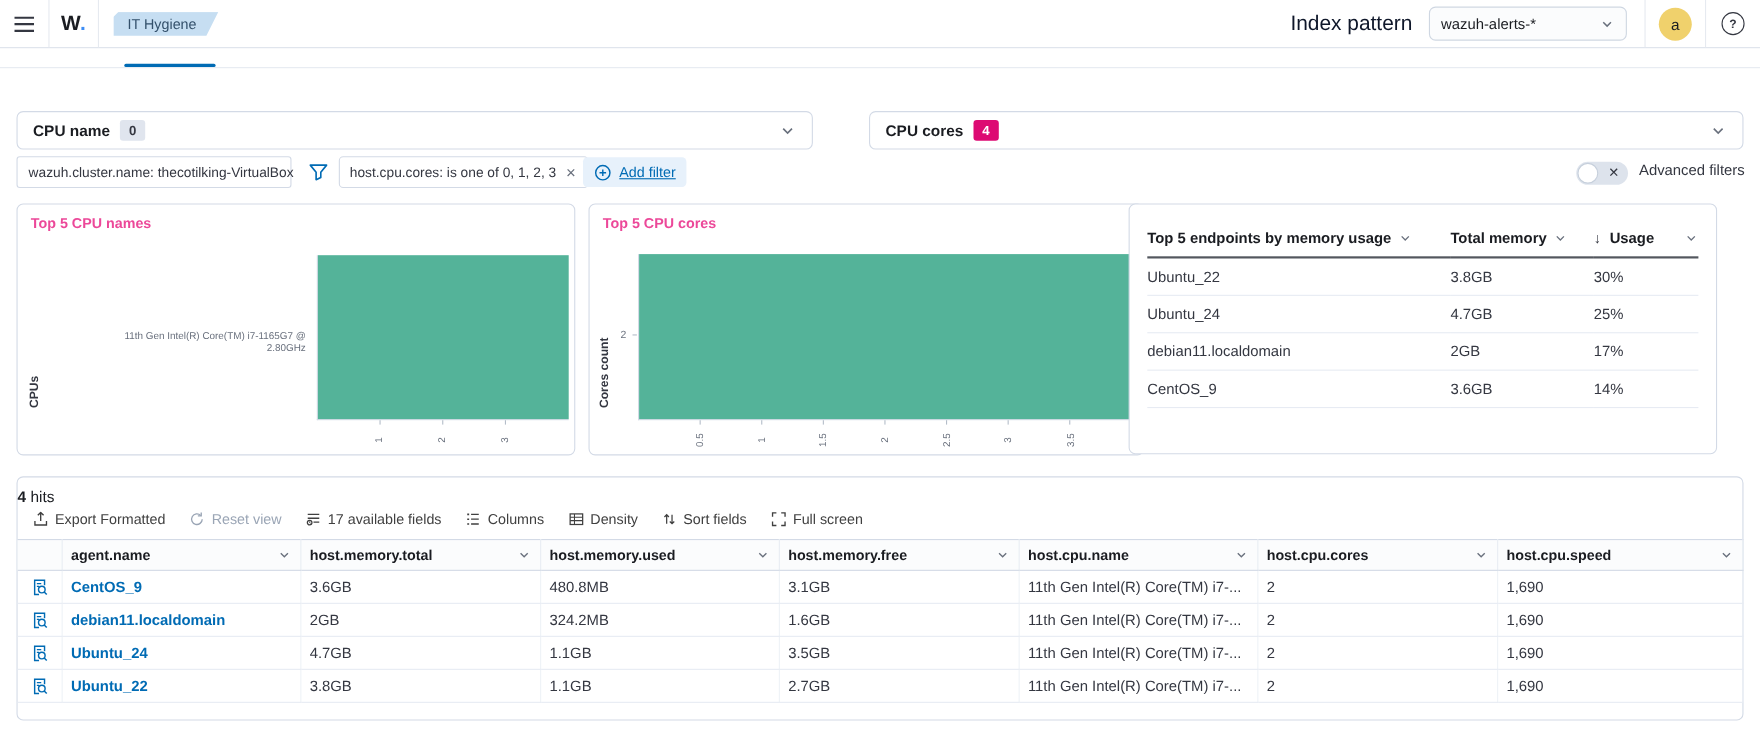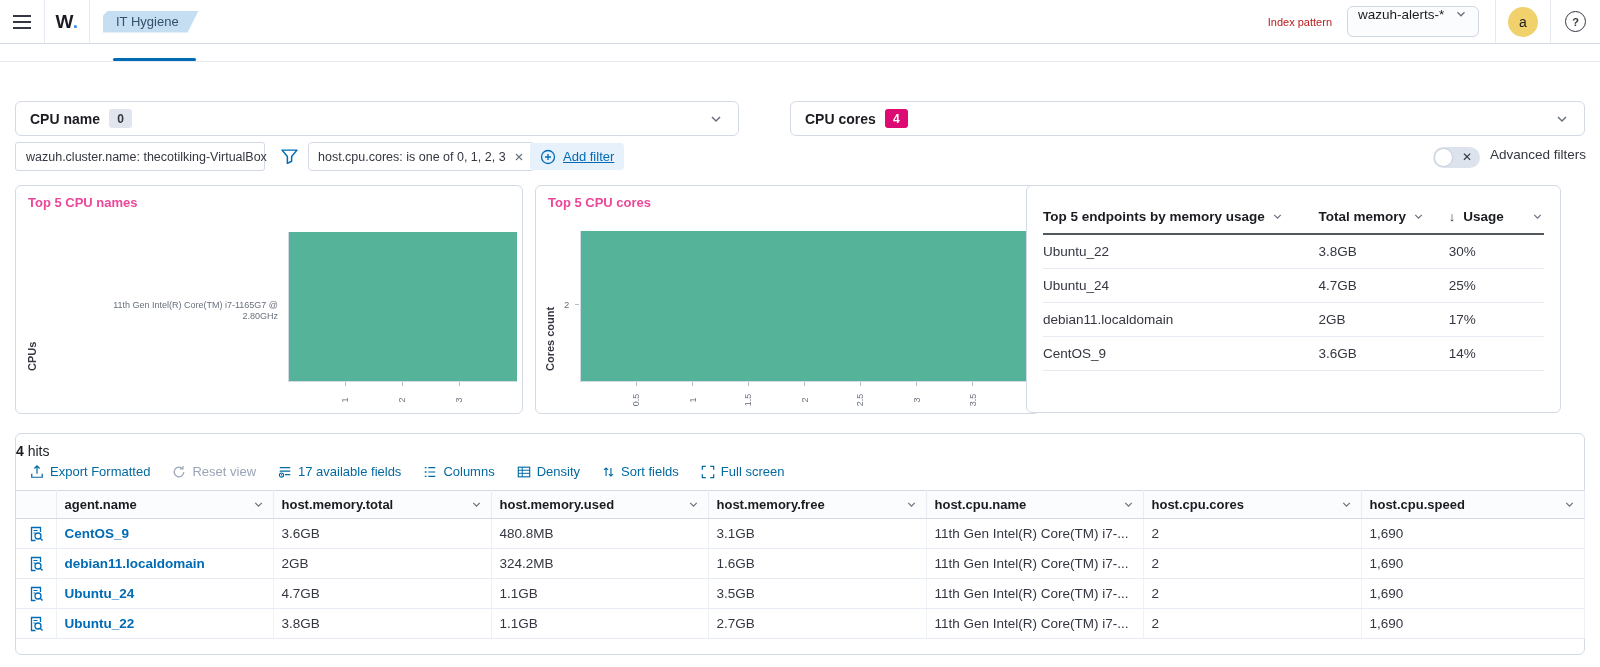--- a/index.html
+++ b/index.html
@@ -11,23 +11,23 @@
   .topbar{position:absolute;top:0;left:0;right:0;height:43px;background:#fff;
           border-bottom:1px solid #d3dae6;display:flex;align-items:center}
   .menu-btn{width:44px;height:43px;display:flex;align-items:center;justify-content:center;cursor:pointer}
   .vdiv{width:1px;height:43px;background:#e6eaf0}
   .logo{width:44px;text-align:center;font-weight:bold;font-size:19px;color:#1a1c21;letter-spacing:.5px}
   .logo .dot{color:#3d8df5}
   .app-tab{margin-left:13px;height:22px;background:#c6def2;color:#33506b;font-size:13px;
            display:flex;align-items:center;padding:0 20px 0 13px;
            clip-path:polygon(5px 0,100% 0,calc(100% - 11px) 100%,0 100%,0 5px)}
   .top-right{margin-left:auto;display:flex;align-items:center}
-  .index-label{color:#b91c1c;font-size:11px;margin-right:15px}
-  .index-select{width:132px;height:31px;border:1px solid #cfd7e2;border-radius:6px;background:#fbfcfd;
-                display:flex;padding:0 10px;font-size:13.5px;color:#1a1c21;
+  .index-label{color:#0f172a;font-size:19px;margin-right:15px}
+  .index-select{width:180px;height:31px;border:1px solid #cfd7e2;border-radius:6px;background:#fbfcfd;
+                display:flex;align-items:center;padding:0 10px;font-size:13.5px;color:#1a1c21;
                 box-sizing:border-box;margin-right:16px;cursor:pointer}
   .index-select .chev{margin-left:auto;color:#69707d}
   .avatar{width:30px;height:30px;border-radius:50%;background:#f0d16c;color:#1a1c21;
           display:flex;align-items:center;justify-content:center;font-size:14px;margin:0 12px;cursor:pointer}
   .help{width:19px;height:19px;border:1.5px solid #343741;border-radius:50%;font-size:11px;font-weight:bold;
         display:flex;align-items:center;justify-content:center;margin:0 14px;cursor:pointer}
 
   
   .substrip{position:absolute;top:44px;left:0;right:0;height:17px;background:#fff;border-bottom:1px solid #e6eaf1}
   .substrip .frag{position:absolute;left:113px;bottom:0;width:83px;height:3px;background:#006bb4;border-radius:2px}
@@ -101,21 +101,21 @@
   .ep-c1{width:55%}.ep-c2{width:26%}.ep-c3{width:19%}
   .sort-arrow{font-size:13px;color:#343741;margin-right:2px}
   .push{margin-left:auto}
 
   
   .rp{position:absolute;left:15px;top:433px;width:1570px;height:222px;background:#fff;
       border:1px solid #d3dae6;border-radius:6px;box-sizing:border-box}
   .hits{position:absolute;top:9px;left:0;right:0;text-align:left;font-size:14px;color:#1a1c21}
   .hits b{font-weight:bold}
   .toolbar{position:absolute;top:30px;left:14px;display:flex;align-items:center;gap:22px;font-size:13px}
-  .titem{display:flex;align-items:center;gap:6px;color:#0369a1;cursor:pointer;white-space:nowrap}
+  .titem{display:flex;align-items:center;gap:6px;color:#404040;cursor:pointer;white-space:nowrap}
   .titem.disabled{color:#9aa5b5;cursor:default}
   .rtable{position:absolute;top:56px;left:0;width:1568px;border-collapse:collapse;table-layout:fixed}
   .rtable thead th{height:28px;background:#fbfcfd;border-top:1px solid #d3dae6;border-bottom:1px solid #d3dae6;
                    border-right:1px solid #e8edf3;font-size:13px;font-weight:bold;color:#1a1c21;
                    text-align:left;padding:0 8px;box-sizing:border-box}
   .rtable thead th .th-in{display:flex;align-items:center}
   .rtable thead th .chev{margin-left:auto;color:#69707d}
   .rtable tbody td{height:30px;border-bottom:1px solid #e7ebf3;border-right:1px solid #eef2f7;
                    font-size:13.5px;color:#343741;padding:0 8px;overflow:hidden;white-space:nowrap;box-sizing:border-box}
   .rtable tbody td.icon-cell{text-align:center;padding:0}

